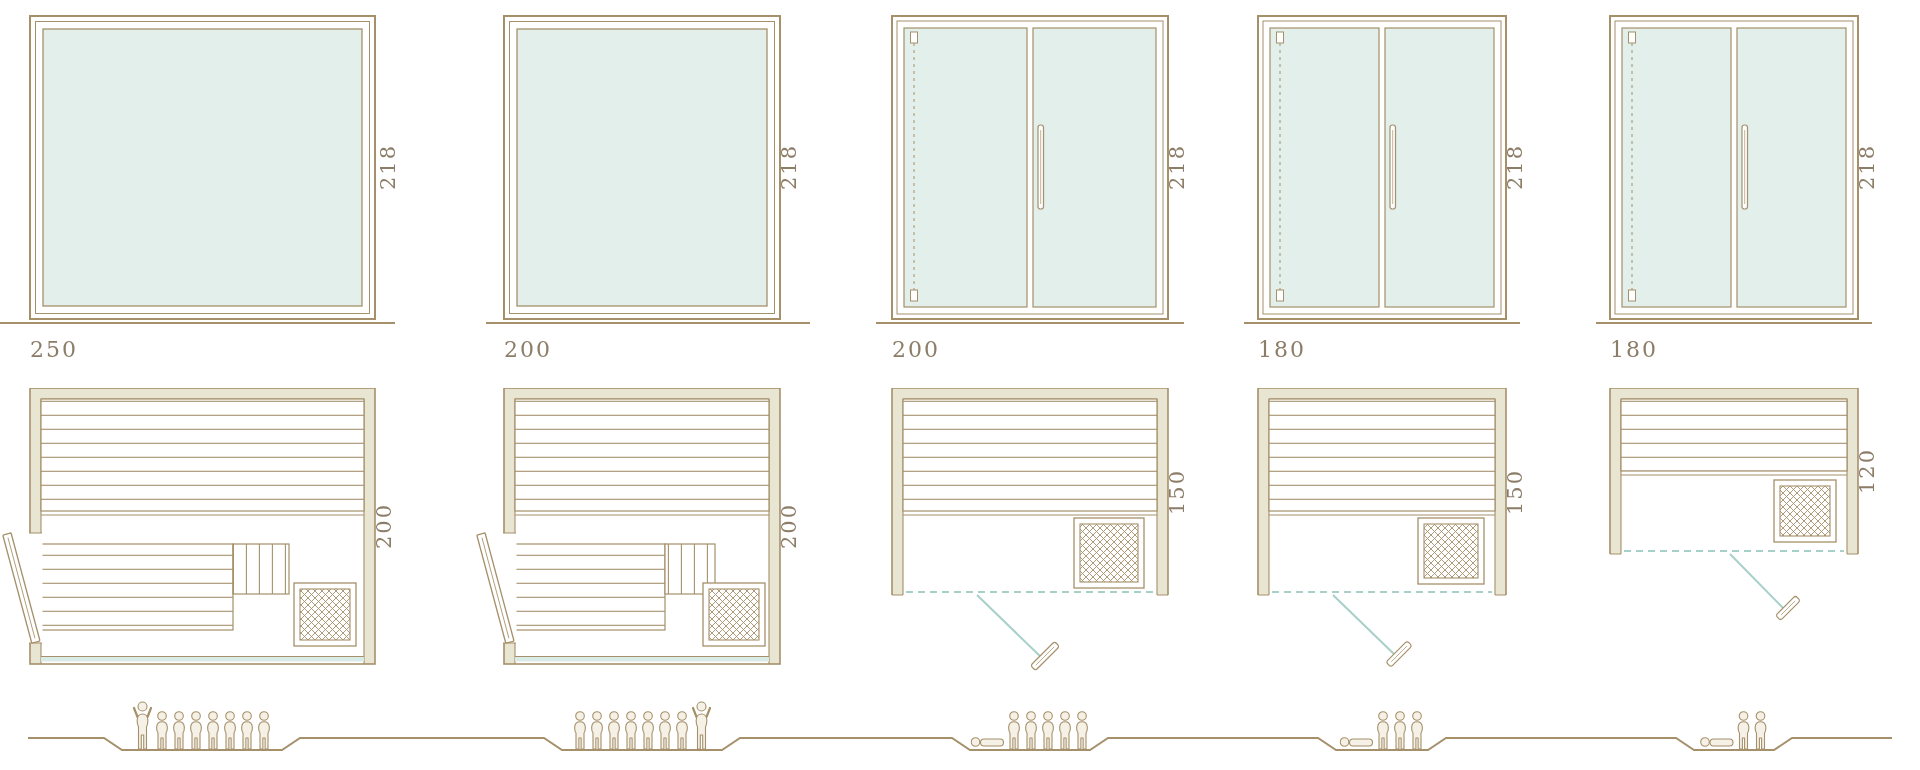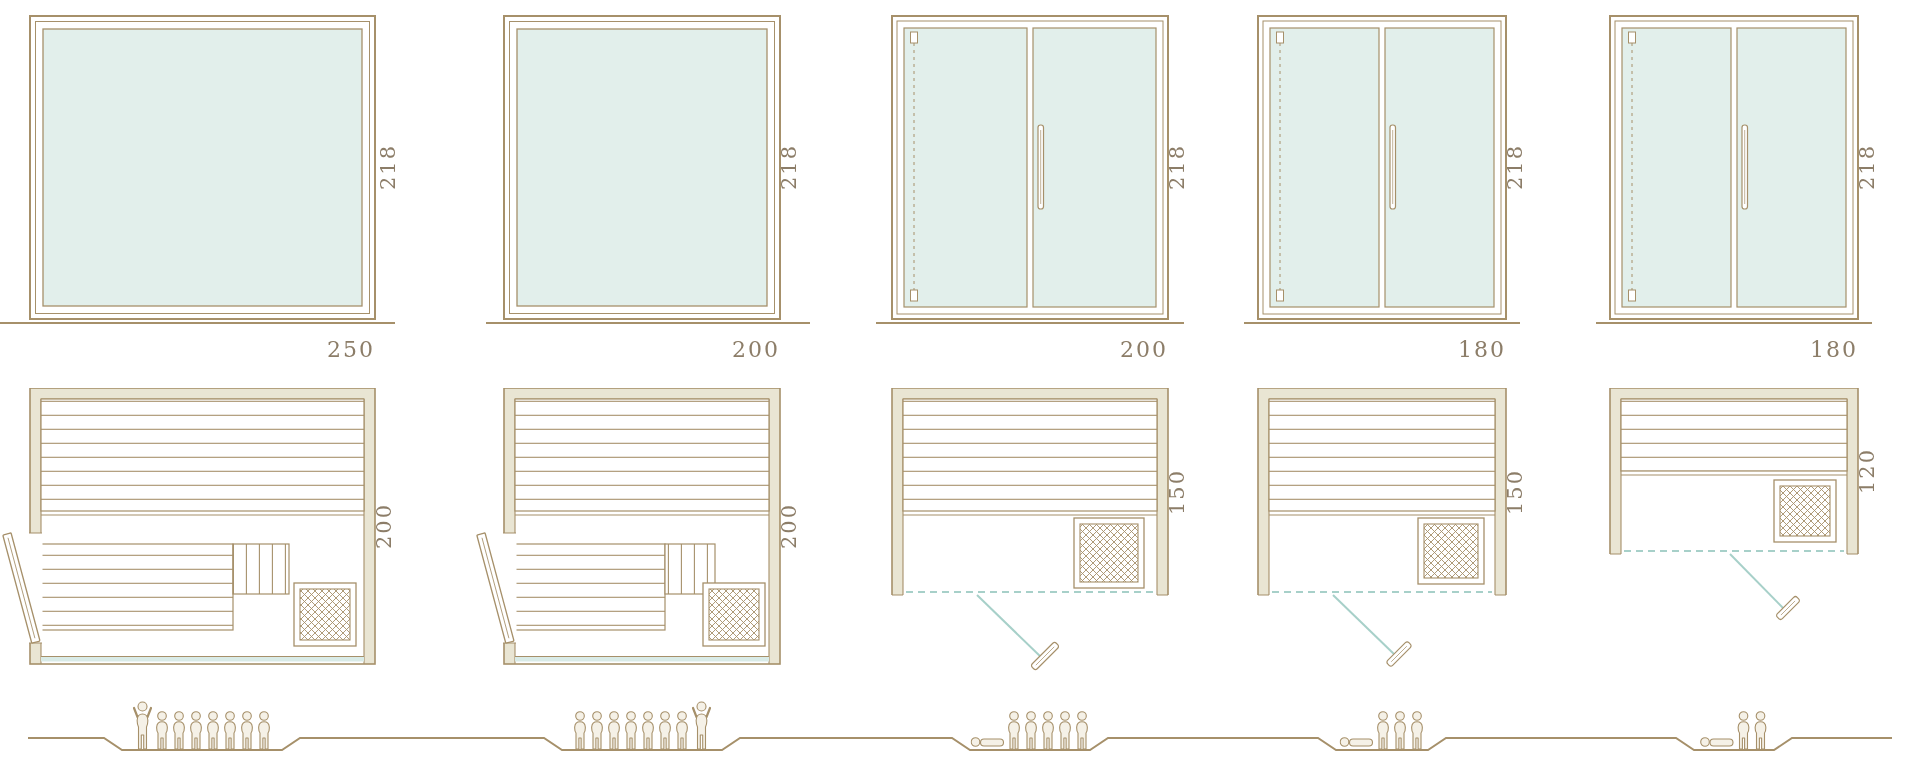--- a/index.html
+++ b/index.html
@@ -2,21 +2,21 @@
 <html><head>
 <meta charset="utf-8">
 <style>
   html,body{margin:0;padding:0;background:#fff;}
   #canvas{position:relative;width:1920px;height:770px;background:#ffffff;overflow:hidden;
           font-family:"DejaVu Serif",serif;}
   .col{position:absolute;top:0;height:770px;}
   .col svg{position:absolute;display:block;left:0;}
   .elev{top:14px;}
   .plan{top:388px;}
-  .wlabel{position:absolute;top:336px;text-align:right;font-size:22px;color:#8c7d68;
+  .wlabel{position:absolute;top:336px;text-align:left;font-size:22px;color:#8c7d68;
           letter-spacing:2px;line-height:28px;}
   .dim{font-family:"DejaVu Serif",serif;font-size:21px;fill:#8c7d68;letter-spacing:2px;}
   #ground{position:absolute;left:0;top:640px;}
 </style>
 </head>
 <body>
 
 <div id="canvas">
 
   <section class="col" style="left:0;width:425px">

